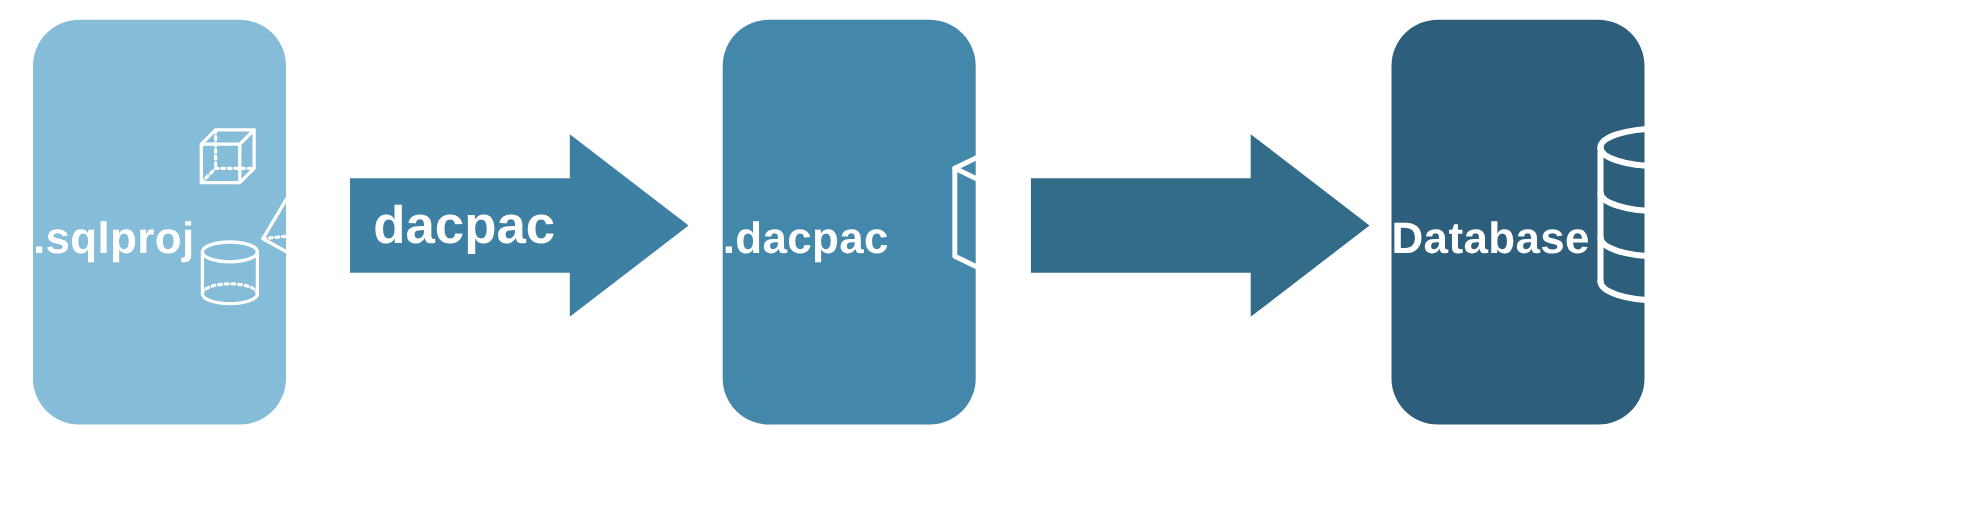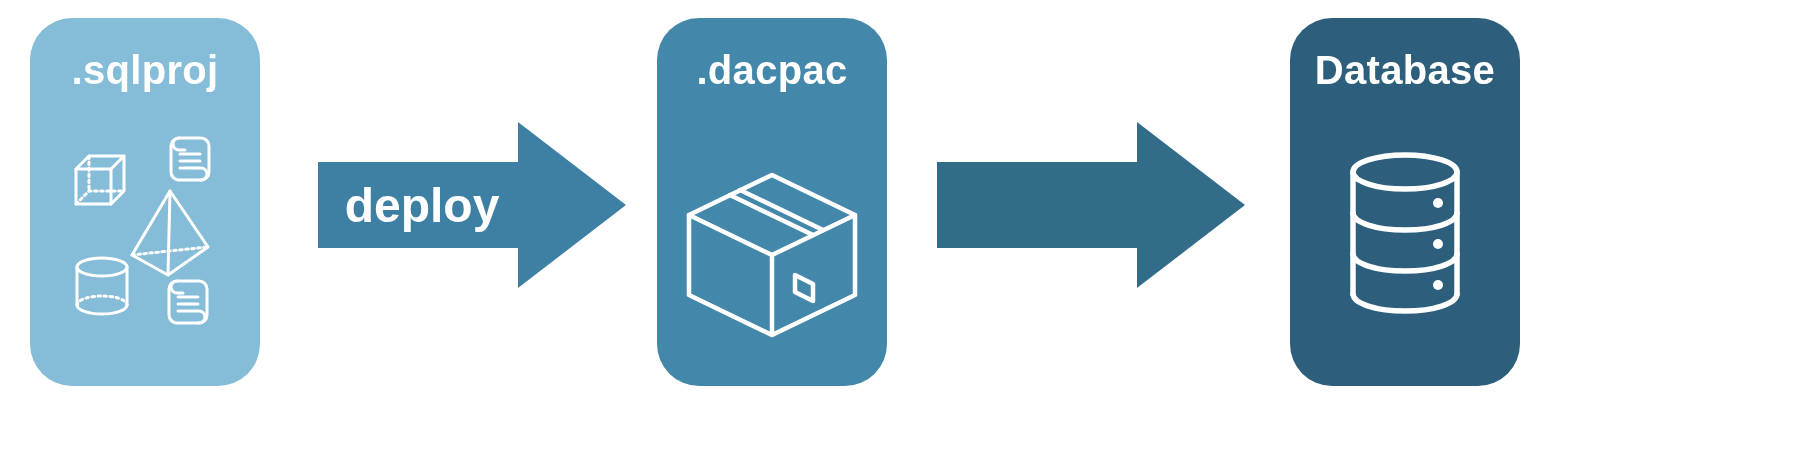--- a/index.html
+++ b/index.html
@@ -11,21 +11,21 @@
     width:1800px; height:472px;
     background:#ffffff;
     display:flex; align-items:flex-start;
     padding-top:18px; padding-left:30px;
     overflow:hidden;
   }
 
   .node {
     width:230px; height:368px;
     border-radius:42px;
-    display:flex; flex-direction:column; align-items:center;
+    display:flex; align-items:center;
     flex-shrink:0;
   }
   .node-label {
     margin-top:30px;
     font-size:40px; font-weight:700; color:#ffffff;
     letter-spacing:0.3px;
     white-space:nowrap;
   }
   .icon-wrap {
     flex:1; width:100%;
@@ -45,21 +45,21 @@
     position:absolute; left:0; top:40px;
     width:208px; height:86px;
     display:flex; align-items:center; justify-content:center;
     font-size:48px; font-weight:700; color:#ffffff;
     white-space:nowrap;
   }
 
   .m-arrow1 { margin-left:58px; }
   .m-node2  { margin-left:31px;gap:48px; }
   .m-arrow2 { margin-left:50px; }
-  .m-node3  { margin-left:45px; }
+  .m-node3  { margin-left:20px; }
 
   .stroke-icon { stroke:#ffffff; fill:none; stroke-linejoin:round; stroke-linecap:round; }
 </style>
 </head>
 <body>
 
 <div class="canvas">
 
   <div class="node" style="background-color: rgb(133, 188, 216);">
     <div class="node-label">.sqlproj</div>
@@ -108,21 +108,21 @@
           <use href="#scrolldef" x="10" y="140"></use>
         </g>
       </svg>
     </div>
   </div>
 
   <div class="arrow m-arrow1">
     <svg width="308" height="166" viewBox="0 0 308 166">
       <polygon points="0,40 200,40 200,0 308,83 200,166 200,126 0,126" style="fill: rgb(62, 128, 164);"></polygon>
     </svg>
-    <div class="arrow-label">deploy</div>
+    <div class="arrow-label">dacpac</div>
   </div>
 
   <div class="node m-node2" style="background-color: rgb(67, 136, 171);">
     <div class="node-label">.dacpac</div>
     <div class="icon-wrap">
       <svg width="190" height="180" viewBox="0 0 190 180">
         <g class="stroke-icon" stroke-width="4.5">
           <path d="M95,8 L178,48 L95,88 L12,48 Z"></path>
           <path d="M53,28 L136,68"></path>
           <path d="M63,23 L146,63"></path>

